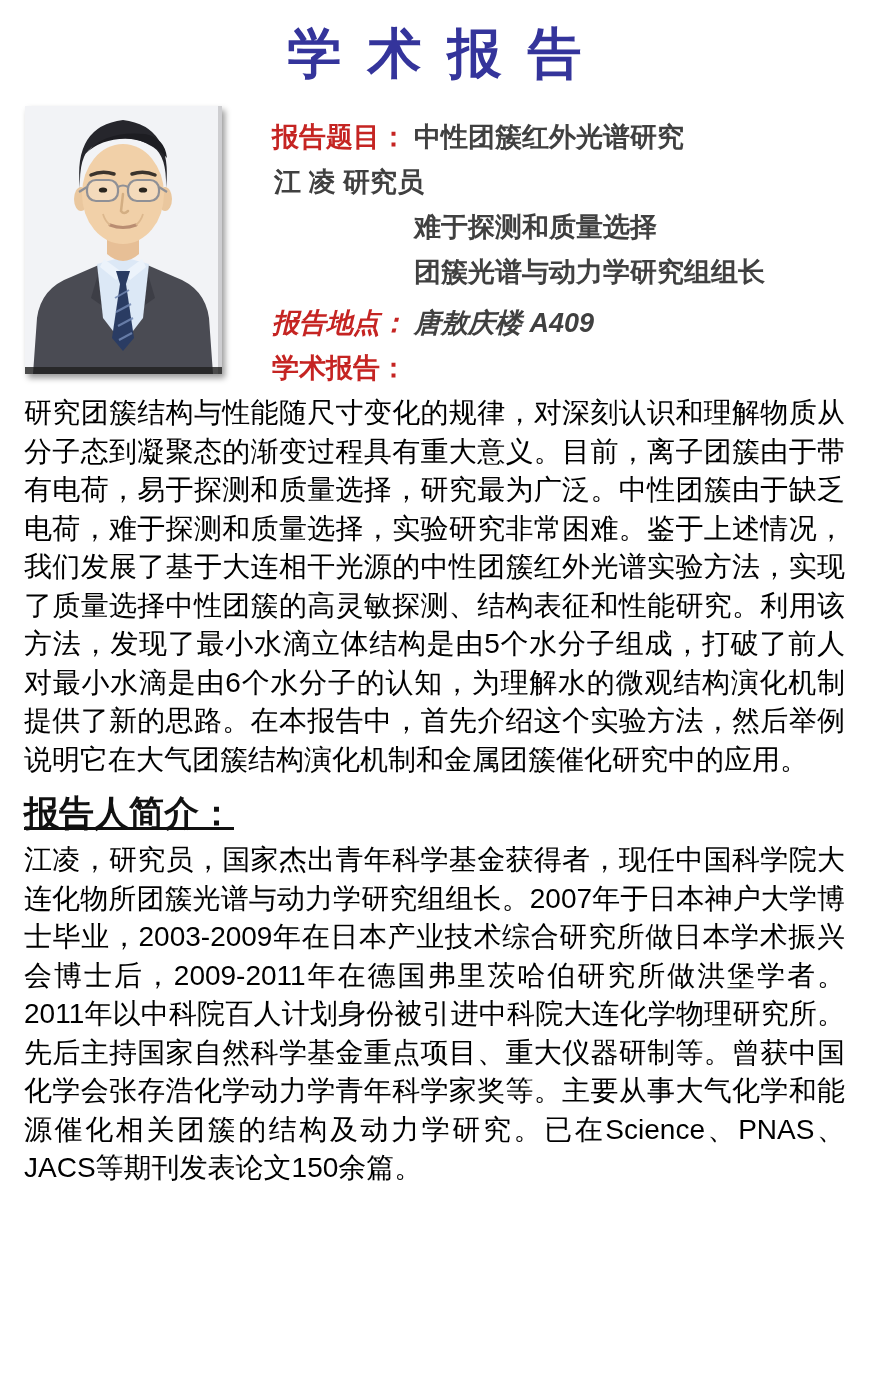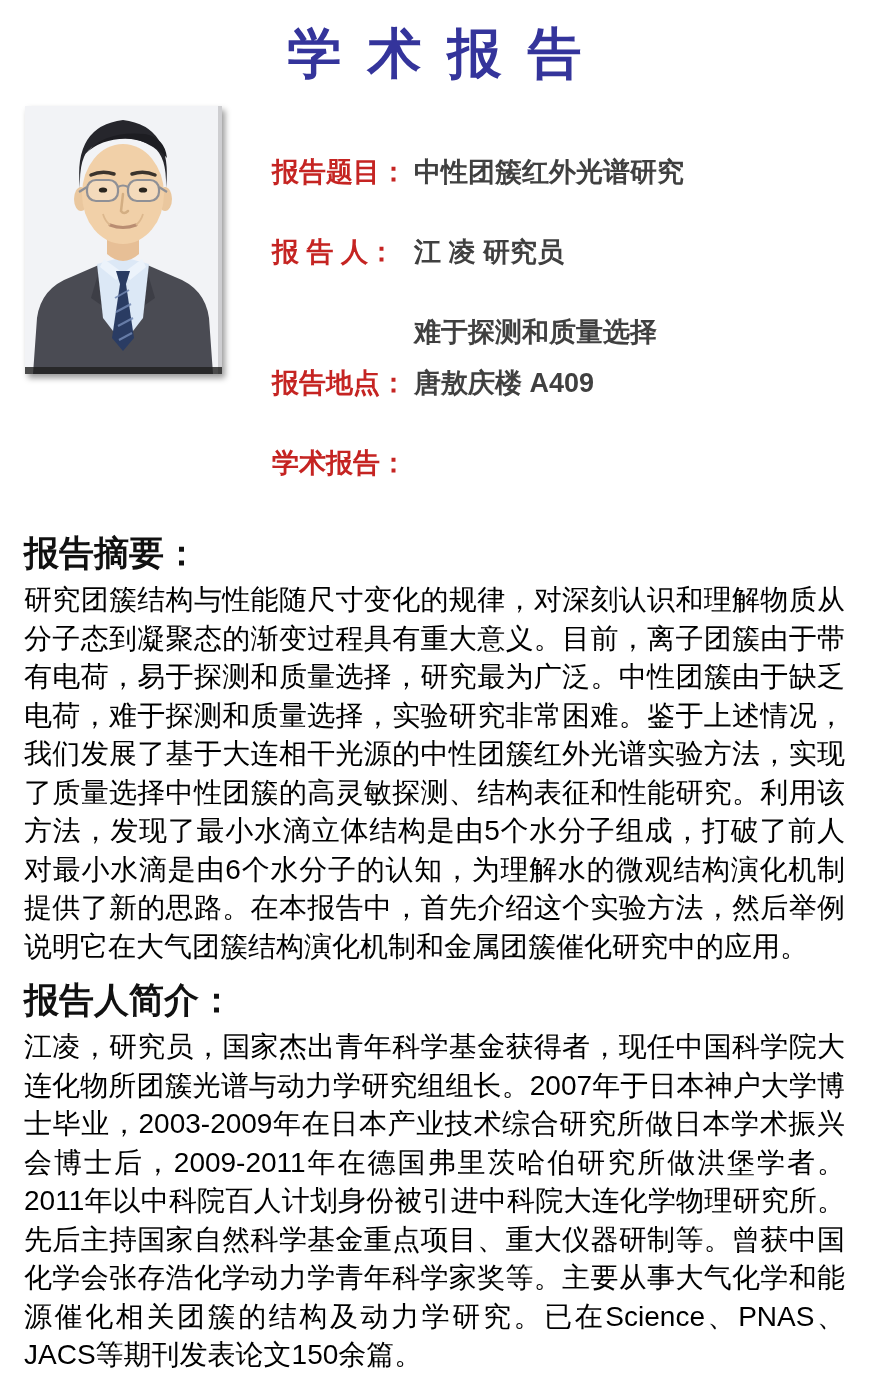--- a/index.html
+++ b/index.html
@@ -46,43 +46,42 @@
     padding-top: 8px;
     flex: 1 1 auto;
   }
   .info-row {
     display: flex;
     align-items: center;
     height: 45px;
     font-size: 27px;
     font-weight: bold;
     white-space: pre;
-    margin-top: 35px;
   }
-  .info-row.gap-before { margin-top: 6px; }
+  .info-row.gap-before { margin-top: 6px; font-style: italic; }
   .info-label {
     color: #C52422;
     width: 140px;
     flex: 0 0 auto;
   }
   .info-value {
     color: #404040;
     margin-left: 2px;
   }
   
   .section-heading {
     margin: 0;
     padding: 0 24px;
     font-size: 35px;
     line-height: 48px;
     font-weight: bold;
     color: #111111;
   }
   .abstract-heading { margin-top: 44px; }
-  .bio-heading { margin-top: 10px; }
+  .bio-heading { margin-top: 10px; text-decoration: underline; }
   .section-body {
     margin: 4px 24px 0 24px;
     font-size: 28px;
     line-height: 38.5px;
     color: #000000;
     text-align: justify;
     text-justify: inter-ideograph;
   }
 </style>
 </head>
@@ -152,36 +151,38 @@
         <rect x="193" y="0" width="4" height="268" fill="#000000" opacity="0.15"></rect>
       </svg>
     </div>
 
     <div class="info">
       <div class="info-row">
         <span class="info-label">报告题目：</span>
         <span class="info-value">中性团簇红外光谱研究</span>
       </div>
       <div class="info-row">
-        <span class="info-label">报 告 人：</span>
         <span class="info-value">江 凌 研究员</span>
       </div>
       <div class="info-row">
         <span class="info-label"></span>
         <span class="info-value">难于探测和质量选择</span>
+      </div>
+      <div class="info-row">
+        <span class="info-label"></span>
+        <span class="info-value">团簇光谱与动力学研究组组长</span>
       </div>
       <div class="info-row gap-before">
         <span class="info-label">报告地点：</span>
         <span class="info-value">唐敖庆楼 A409</span>
       </div>
       <div class="info-row">
         <span class="info-label">学术报告：</span>
       </div>
     </div>
   </div>
 
-  <h2 class="section-heading abstract-heading">报告摘要：</h2>
   <p class="section-body">研究团簇结构与性能随尺寸变化的规律，对深刻认识和理解物质从分子态到凝聚态的渐变过程具有重大意义。目前，离子团簇由于带有电荷，易于探测和质量选择，研究最为广泛。中性团簇由于缺乏电荷，难于探测和质量选择，实验研究非常困难。鉴于上述情况，我们发展了基于大连相干光源的中性团簇红外光谱实验方法，实现了质量选择中性团簇的高灵敏探测、结构表征和性能研究。利用该方法，发现了最小水滴立体结构是由5个水分子组成，打破了前人对最小水滴是由6个水分子的认知，为理解水的微观结构演化机制提供了新的思路。在本报告中，首先介绍这个实验方法，然后举例说明它在大气团簇结构演化机制和金属团簇催化研究中的应用。</p>
 
   <h2 class="section-heading bio-heading">报告人简介：</h2>
   <p class="section-body">江凌，研究员，国家杰出青年科学基金获得者，现任中国科学院大连化物所团簇光谱与动力学研究组组长。2007年于日本神户大学博士毕业，2003-2009年在日本产业技术综合研究所做日本学术振兴会博士后，2009-2011年在德国弗里茨哈伯研究所做洪堡学者。2011年以中科院百人计划身份被引进中科院大连化学物理研究所。先后主持国家自然科学基金重点项目、重大仪器研制等。曾获中国化学会张存浩化学动力学青年科学家奖等。主要从事大气化学和能源催化相关团簇的结构及动力学研究。已在Science、PNAS、JACS等期刊发表论文150余篇。</p>
 
 </div>
 
 </body></html>

